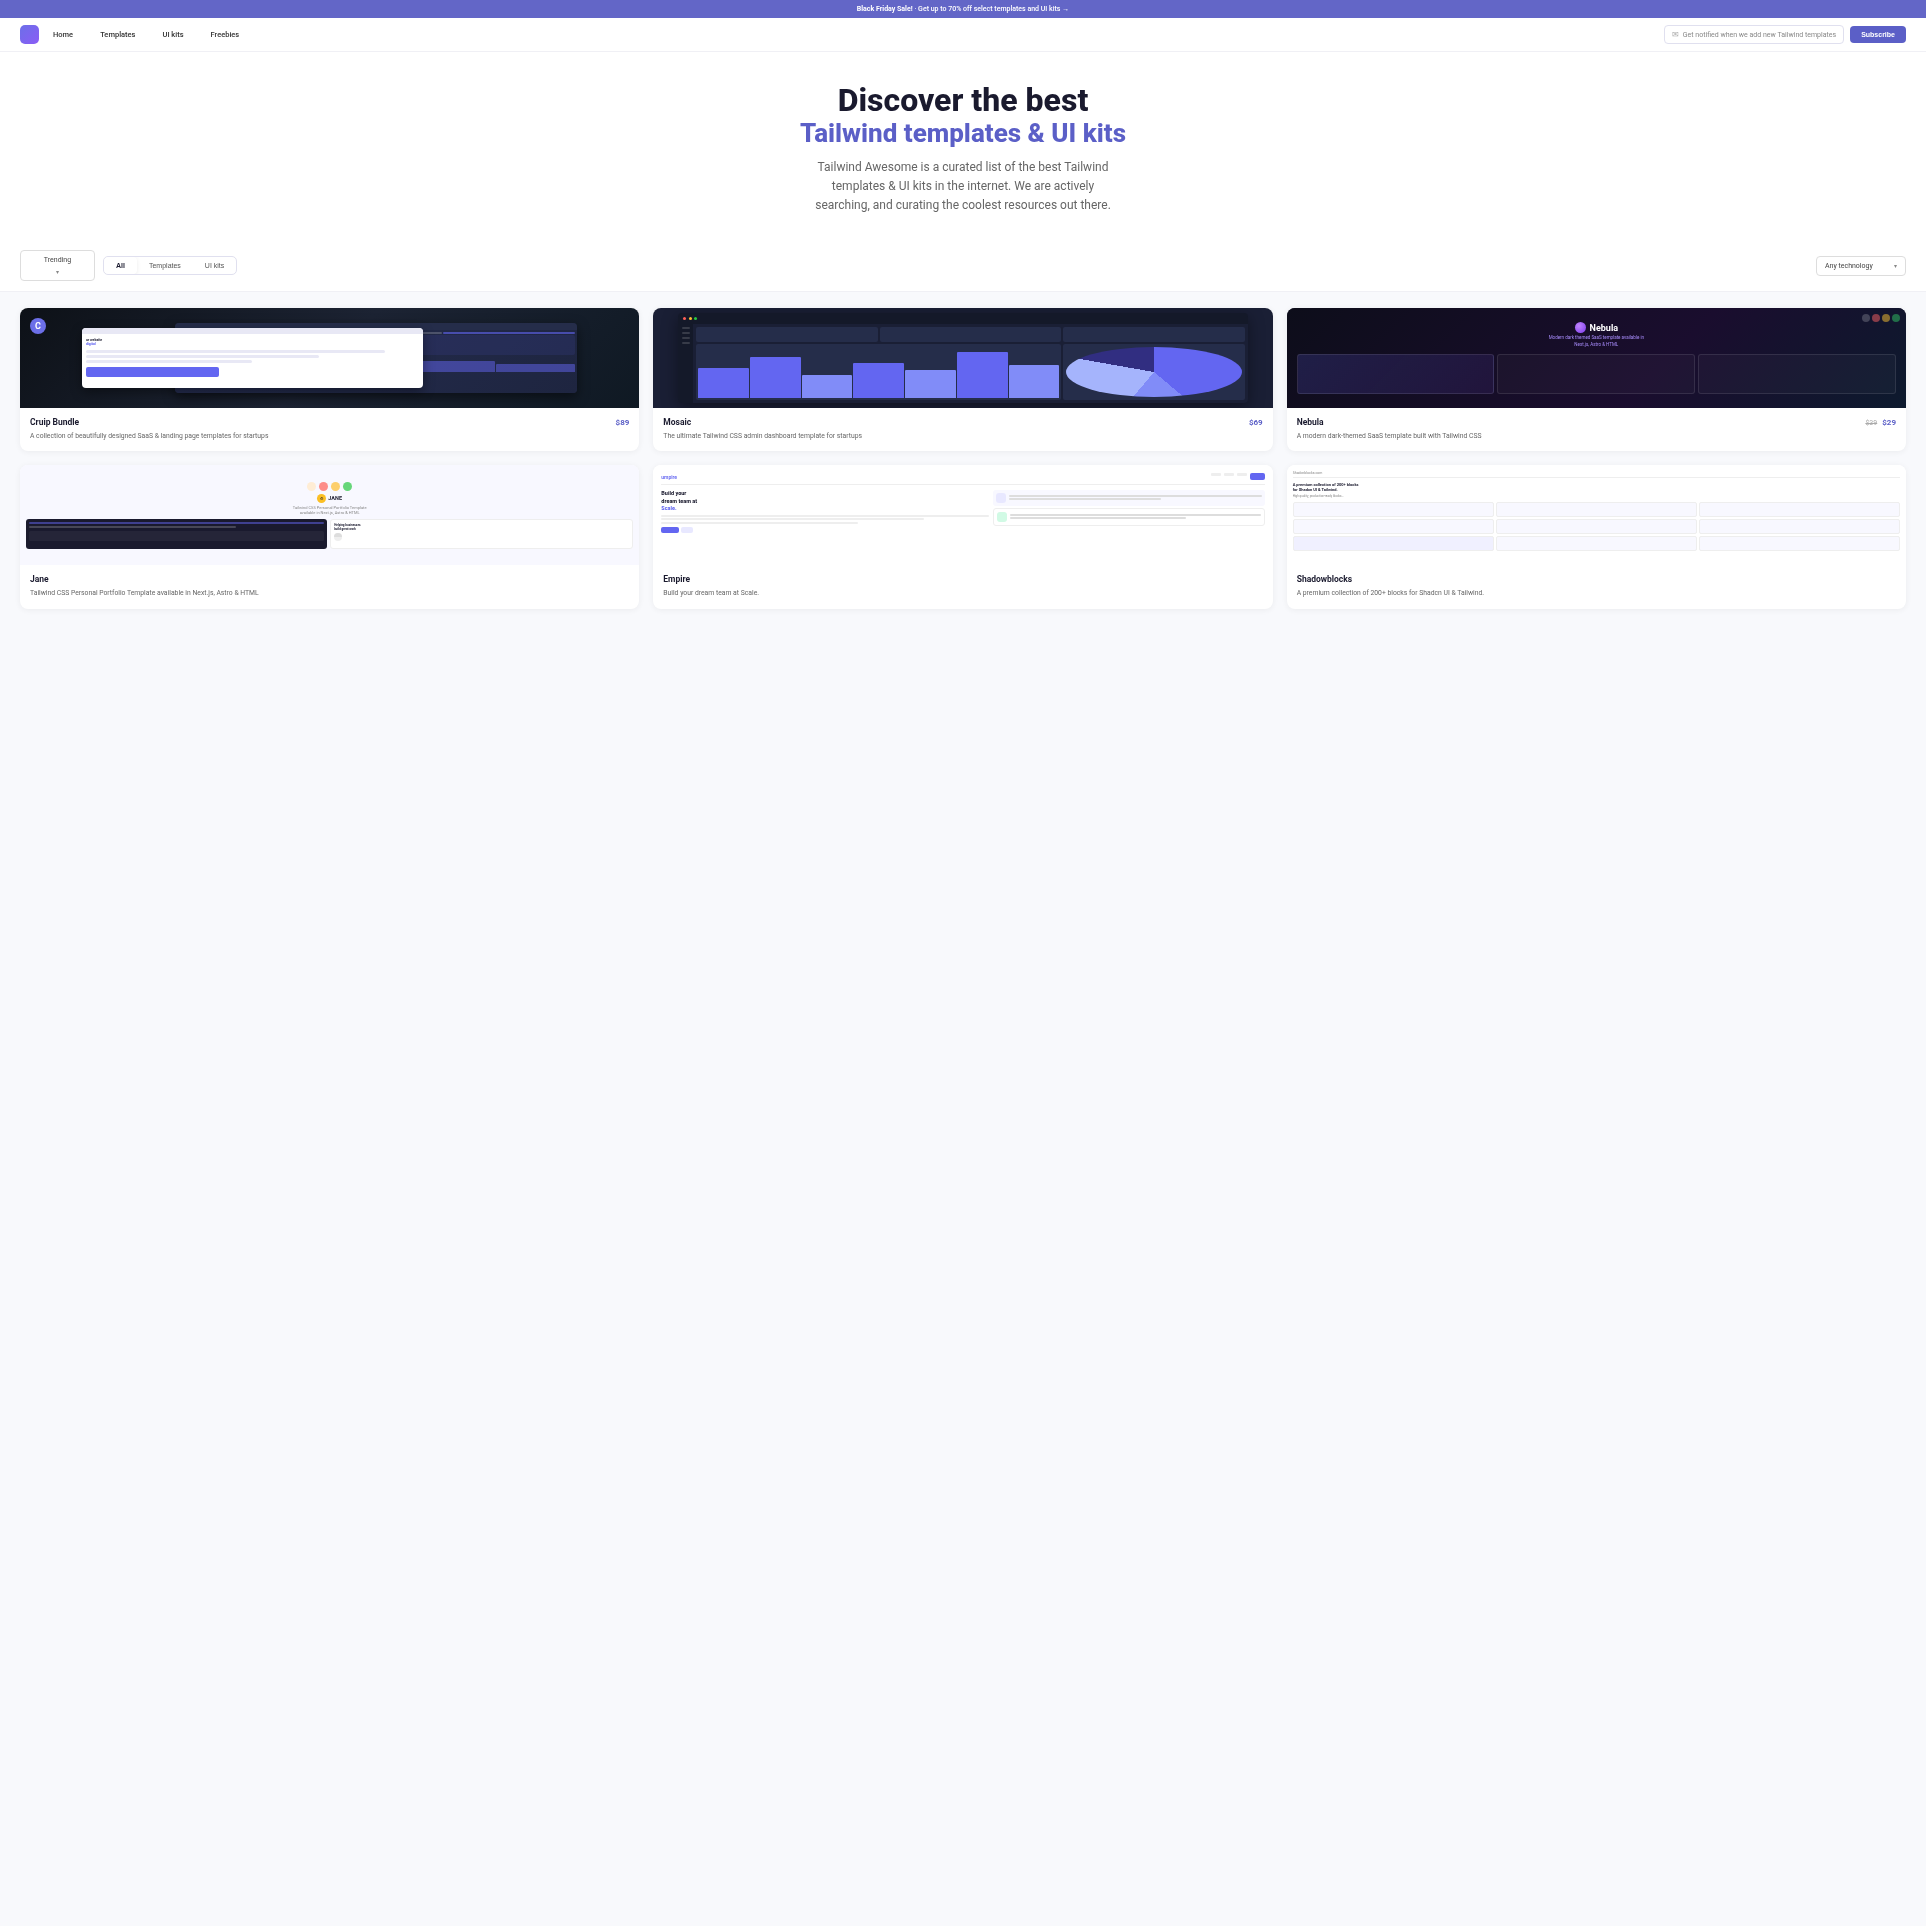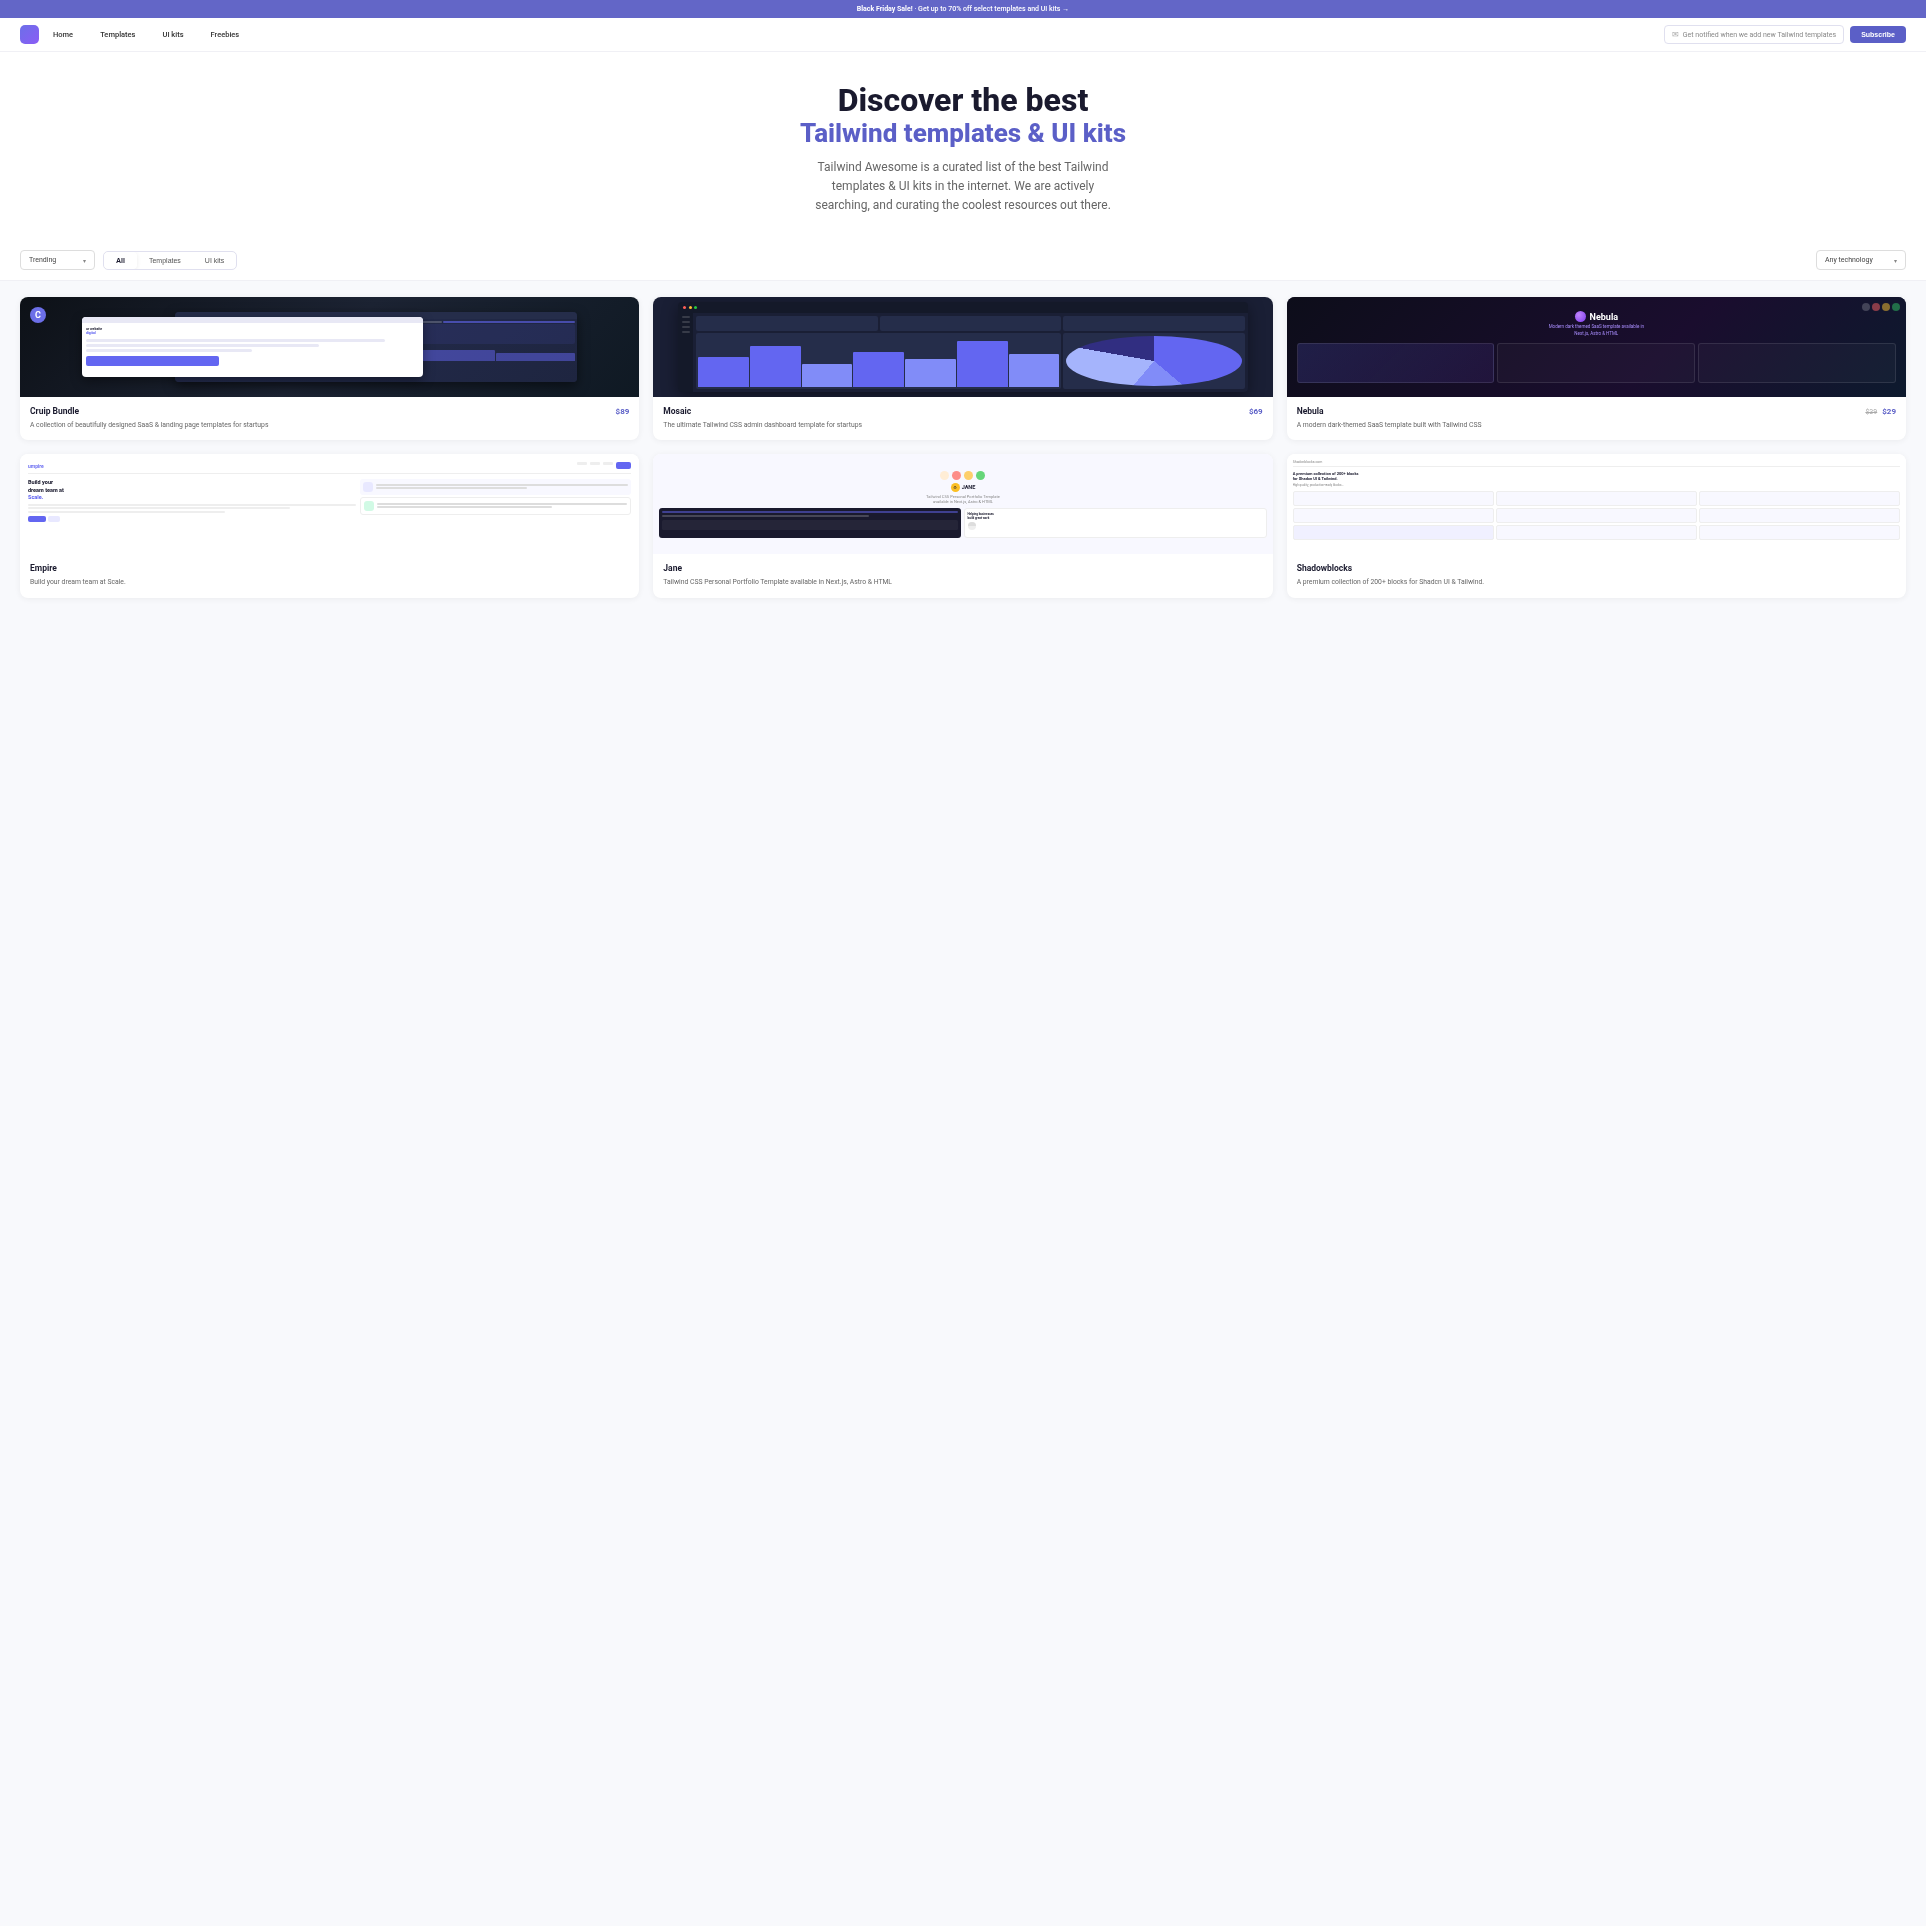--- a/index.html
+++ b/index.html
@@ -148,20 +148,21 @@
       padding: 5px 8px;
       font-size: 7px;
       color: #444;
       background: white;
       cursor: pointer;
       display: flex;
       align-items: center;
       gap: 4px;
       min-width: 75px;
       justify-content: space-between;
+      flex-direction: column;
     }
     .filter-tabs {
       display: flex;
       border: 0.8px solid #e0e0ef;
       border-radius: 5px;
       overflow: hidden;
       background: white;
     }
     .filter-tab {
       padding: 5px 12px;
@@ -817,20 +818,61 @@
       </div>
       <div class="card-info">
         <div class="card-title-row">
           <span class="card-title">Nebula</span>
           <span>
             <span class="card-price-old">$39</span>
             <span class="card-price">$29</span>
           </span>
         </div>
         <p class="card-desc">A modern dark-themed SaaS template built with Tailwind CSS</p>
+      </div>
+    </div>
+
+    <div class="card">
+      <div class="card-image" style="background:#f8f8ff;">
+        <div class="jane-mockup">
+          <div class="jane-icon-row">
+            <div class="jane-icon" style="background:#ffedd5;"></div>
+            <div class="jane-icon" style="background:#ff5f57; opacity:0.7;"></div>
+            <div class="jane-icon" style="background:#ffbd2e; opacity:0.7;"></div>
+            <div class="jane-icon" style="background:#28c840; opacity:0.7;"></div>
+          </div>
+          <div style="display:flex; align-items:center; gap:2px; margin-bottom:2px;">
+            <div style="width:9px; height:9px; background:#fbbf24; border-radius:50%; display:flex; align-items:center; justify-content:center; font-size:4px;">⚙</div>
+            <span class="jane-title">JANE</span>
+          </div>
+          <p class="jane-subtitle">Tailwind CSS Personal Portfolio Template<br>available in Next.js, Astro &amp; HTML</p>
+          <div class="jane-bottom-section">
+            <div class="jane-panel">
+              <div style="padding:3px;">
+                <div style="height:2px; background:rgba(99,102,241,0.5); border-radius:1px; margin-bottom:1.5px;"></div>
+                <div style="height:2px; background:rgba(255,255,255,0.2); border-radius:1px; width:70%; margin-bottom:1.5px;"></div>
+                <div style="height:10px; background:rgba(255,255,255,0.05); border-radius:1.5px; margin-top:3px;"></div>
+              </div>
+            </div>
+            <div class="jane-panel-light">
+              <div style="padding:3px;">
+                <div style="font-size:3px; font-weight:700; color:#1a1a2e; margin-bottom:1.5px;">Helping businesses<br>build great work</div>
+                <div style="width:8px; height:8px; border-radius:50%; background:#eee; margin-bottom:1.5px; overflow:hidden;">
+                  <div style="width:100%; height:60%; background:#ddd;"></div>
+                </div>
+              </div>
+            </div>
+          </div>
+        </div>
+      </div>
+      <div class="card-info">
+        <div class="card-title-row">
+          <span class="card-title">Jane</span>
+        </div>
+        <p class="card-desc">Tailwind CSS Personal Portfolio Template available in Next.js, Astro &amp; HTML</p>
       </div>
     </div>
 
     <div class="card">
       <div class="card-image" style="background:white;">
         <div class="empire-mockup">
           <div class="empire-nav">
             <span class="empire-logo-text">umpire</span>
             <div style="flex:1; display:flex; gap:3px; justify-content:flex-end;">
               <div style="height:2.5px; width:10px; background:#eee; border-radius:1px;"></div>
@@ -871,61 +913,20 @@
       </div>
       <div class="card-info">
         <div class="card-title-row">
           <span class="card-title">Empire</span>
         </div>
         <p class="card-desc">Build your dream team at Scale.</p>
       </div>
     </div>
 
     <div class="card">
-      <div class="card-image" style="background:#f8f8ff;">
-        <div class="jane-mockup">
-          <div class="jane-icon-row">
-            <div class="jane-icon" style="background:#ffedd5;"></div>
-            <div class="jane-icon" style="background:#ff5f57; opacity:0.7;"></div>
-            <div class="jane-icon" style="background:#ffbd2e; opacity:0.7;"></div>
-            <div class="jane-icon" style="background:#28c840; opacity:0.7;"></div>
-          </div>
-          <div style="display:flex; align-items:center; gap:2px; margin-bottom:2px;">
-            <div style="width:9px; height:9px; background:#fbbf24; border-radius:50%; display:flex; align-items:center; justify-content:center; font-size:4px;">⚙</div>
-            <span class="jane-title">JANE</span>
-          </div>
-          <p class="jane-subtitle">Tailwind CSS Personal Portfolio Template<br>available in Next.js, Astro &amp; HTML</p>
-          <div class="jane-bottom-section">
-            <div class="jane-panel">
-              <div style="padding:3px;">
-                <div style="height:2px; background:rgba(99,102,241,0.5); border-radius:1px; margin-bottom:1.5px;"></div>
-                <div style="height:2px; background:rgba(255,255,255,0.2); border-radius:1px; width:70%; margin-bottom:1.5px;"></div>
-                <div style="height:10px; background:rgba(255,255,255,0.05); border-radius:1.5px; margin-top:3px;"></div>
-              </div>
-            </div>
-            <div class="jane-panel-light">
-              <div style="padding:3px;">
-                <div style="font-size:3px; font-weight:700; color:#1a1a2e; margin-bottom:1.5px;">Helping businesses<br>build great work</div>
-                <div style="width:8px; height:8px; border-radius:50%; background:#eee; margin-bottom:1.5px; overflow:hidden;">
-                  <div style="width:100%; height:60%; background:#ddd;"></div>
-                </div>
-              </div>
-            </div>
-          </div>
-        </div>
-      </div>
-      <div class="card-info">
-        <div class="card-title-row">
-          <span class="card-title">Jane</span>
-        </div>
-        <p class="card-desc">Tailwind CSS Personal Portfolio Template available in Next.js, Astro &amp; HTML</p>
-      </div>
-    </div>
-
-    <div class="card">
       <div class="card-image" style="background:white;">
         <div class="shadow-mockup">
           <div class="shadow-url">Shadcnblocks.com</div>
           <div class="shadow-heading">A premium collection of 200+ blocks<br>for Shadcn UI &amp; Tailwind.</div>
           <div class="shadow-text">High quality, production-ready blocks...</div>
           <div class="shadow-grid">
             <div class="shadow-block"></div>
             <div class="shadow-block"></div>
             <div class="shadow-block"></div>
             <div class="shadow-block"></div>

